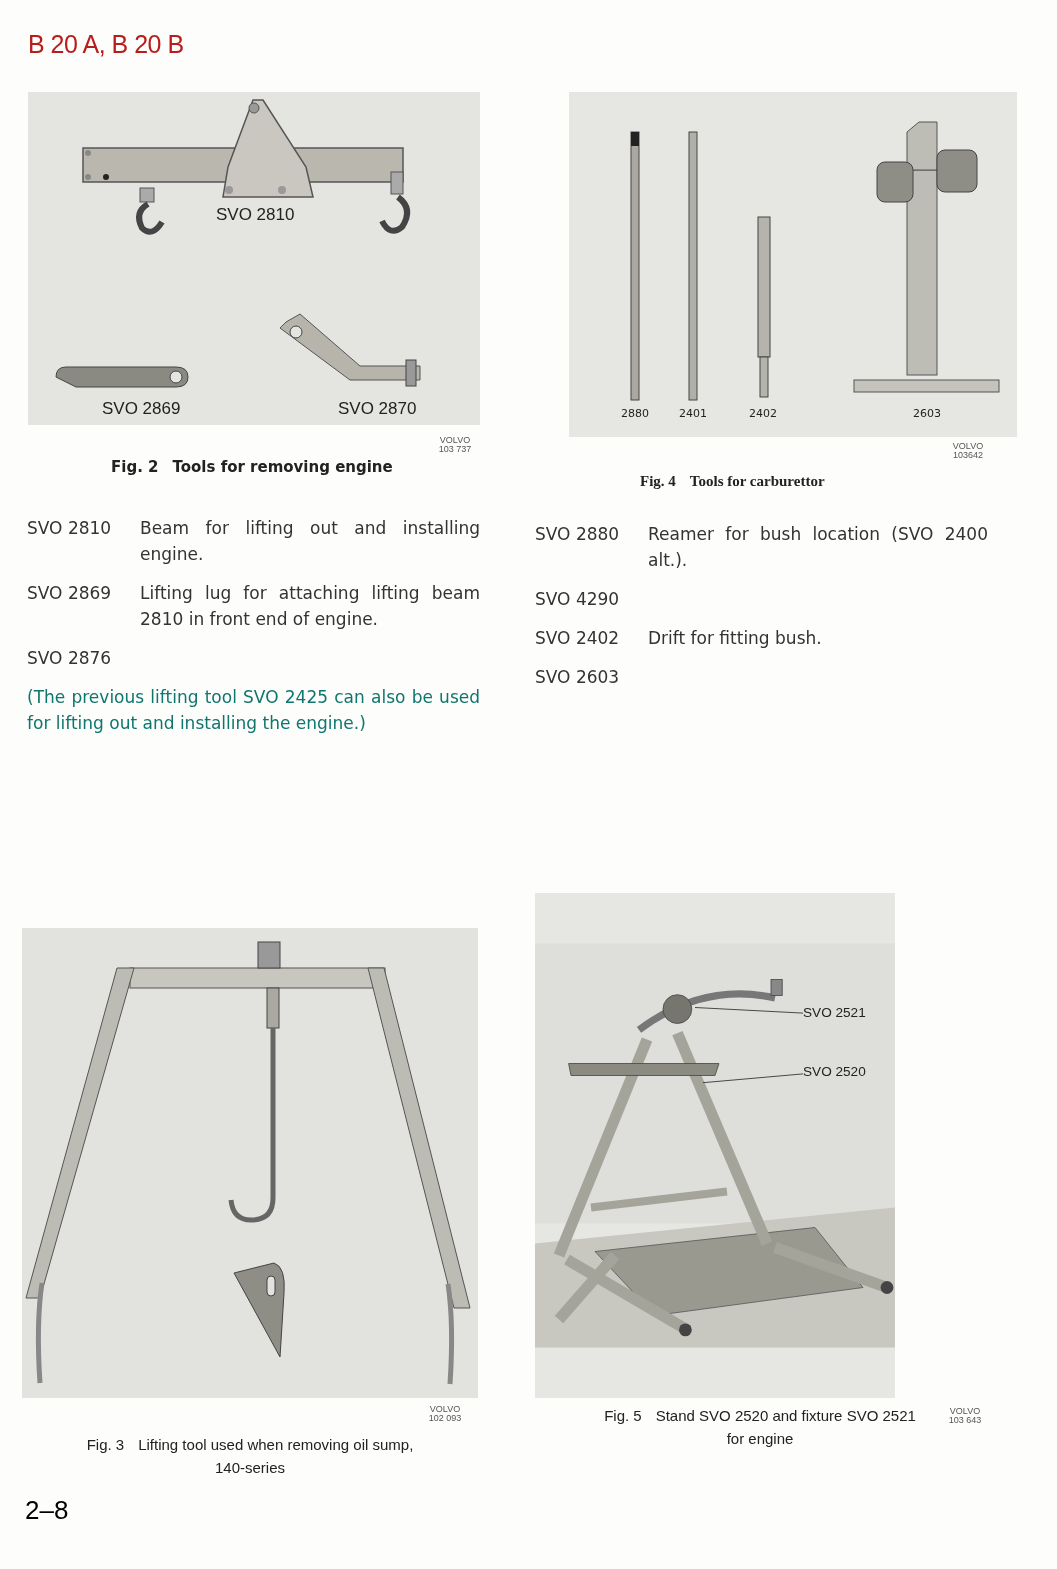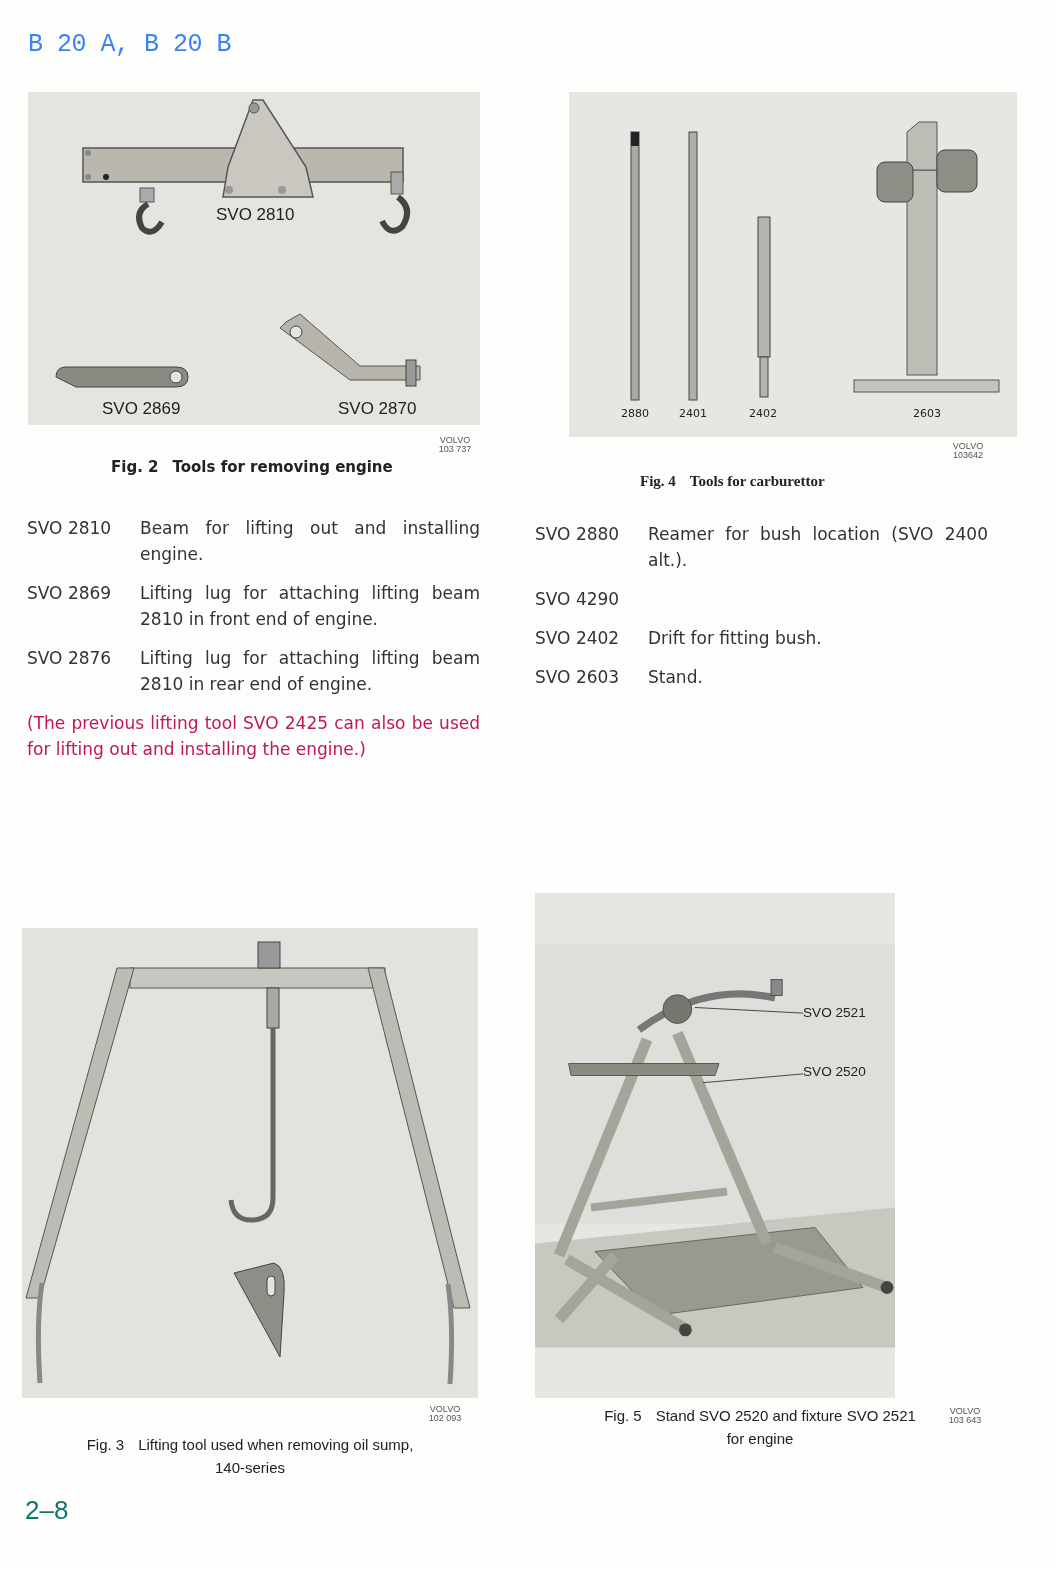--- a/index.html
+++ b/index.html
@@ -2,33 +2,33 @@
 <html><head>
 <meta charset="utf-8">
 <style>
   html, body { margin: 0; padding: 0; }
   body {
     width: 1057px; height: 1569px; position: relative; overflow: hidden;
     background: #fdfdfb; color: #2a2a2a;
     font-family: "DejaVu Sans", sans-serif;
   }
   .abs { position: absolute; }
-  .header-title { left: 28px; top: 30px; font-size: 25px; color: #3b82f6; font-family: Liberation Mono, monospace; letter-spacing: -0.5px; }
+  .header-title { left: 28px; top: 30px; font-size: 25px; color: #b91c1c; font-family: Liberation Sans, sans-serif; letter-spacing: -0.5px; }
   .photo { background: #e6e6e2; }
   .photo svg { width: 100%; height: 100%; display: block; }
   .volvo { font-size: 9px; line-height: 9px; text-align: center; color: #555; font-family: "Liberation Sans", sans-serif; }
   .caption { font-weight: bold; font-size: 15px; color: #222; font-family: "DejaVu Sans", sans-serif; }
   .caption .fig { margin-right: 14px; }
   .caption2 { font-weight: normal; font-size: 15px; color: #222; text-align: center; font-family: "Liberation Sans", sans-serif; line-height: 23px; }
   .tool-table { font-size: 17px; line-height: 26px; color: #333; }
   .tool-row { display: flex; margin-bottom: 13px; }
   .tool-code { width: 113px; flex: none; white-space: nowrap; }
   .tool-desc { flex: 1; text-align: justify; }
-  .note { font-size: 17px; line-height: 26px; color: #be185d; text-align: justify; }
-  .pagenum { left: 25px; top: 1495px; font-size: 26px; color: #0f766e; font-family: "Liberation Sans", sans-serif; }
+  .note { font-size: 17px; line-height: 26px; color: #0f766e; text-align: justify; }
+  .pagenum { left: 25px; top: 1495px; font-size: 26px; color: #000000; font-family: "Liberation Sans", sans-serif; }
   .photo-label { font-family: "Liberation Sans", sans-serif; font-size: 17px; fill: #222; }
   .photo-label-sm { font-family: "DejaVu Sans", sans-serif; font-size: 11px; fill: #222; }
 </style>
 </head>
 <body>
 
 <div class="abs header-title">B 20 A, B 20 B</div>
 
 <div class="abs photo" style="left:28px; top:92px; width:452px; height:333px;">
   <svg viewBox="0 0 452 333">
@@ -94,40 +94,38 @@
   <div class="tool-row">
     <span class="tool-code">SVO 2810</span>
     <span class="tool-desc">Beam for lifting out and installing engine.</span>
   </div>
   <div class="tool-row">
     <span class="tool-code">SVO 2869</span>
     <span class="tool-desc">Lifting lug for attaching lifting beam 2810 in front end of engine.</span>
   </div>
   <div class="tool-row">
     <span class="tool-code">SVO 2876</span>
-    <span class="tool-desc">Lifting lug for attaching lifting beam 2810 in rear end of engine.</span>
   </div>
   <div class="note">(The previous lifting tool SVO 2425 can also be used for lifting out and installing the engine.)</div>
 </div>
 
 <div class="abs tool-table" style="left:535px; top:521px; width:453px;">
   <div class="tool-row">
     <span class="tool-code">SVO 2880</span>
     <span class="tool-desc">Reamer for bush location (SVO 2400 alt.).</span>
   </div>
   <div class="tool-row">
     <span class="tool-code">SVO 4290</span>
   </div>
   <div class="tool-row">
     <span class="tool-code">SVO 2402</span>
     <span class="tool-desc">Drift for fitting bush.</span>
   </div>
   <div class="tool-row">
     <span class="tool-code">SVO 2603</span>
-    <span class="tool-desc">Stand.</span>
   </div>
 </div>
 
 <div class="abs photo" style="left:22px; top:928px; width:456px; height:470px;">
   <svg viewBox="0 0 456 470">
     <rect x="0" y="0" width="456" height="470" fill="#e2e2de"></rect>
     <rect x="108" y="40" width="255" height="20" fill="#c8c7bf" stroke="#555"></rect>
     <rect x="236" y="14" width="22" height="26" fill="#999" stroke="#444"></rect>
     <polygon points="95,40 112,40 18,370 4,370" fill="#bdbcb4" stroke="#555"></polygon>
     <polygon points="346,40 362,40 448,380 432,380" fill="#bdbcb4" stroke="#555"></polygon>

